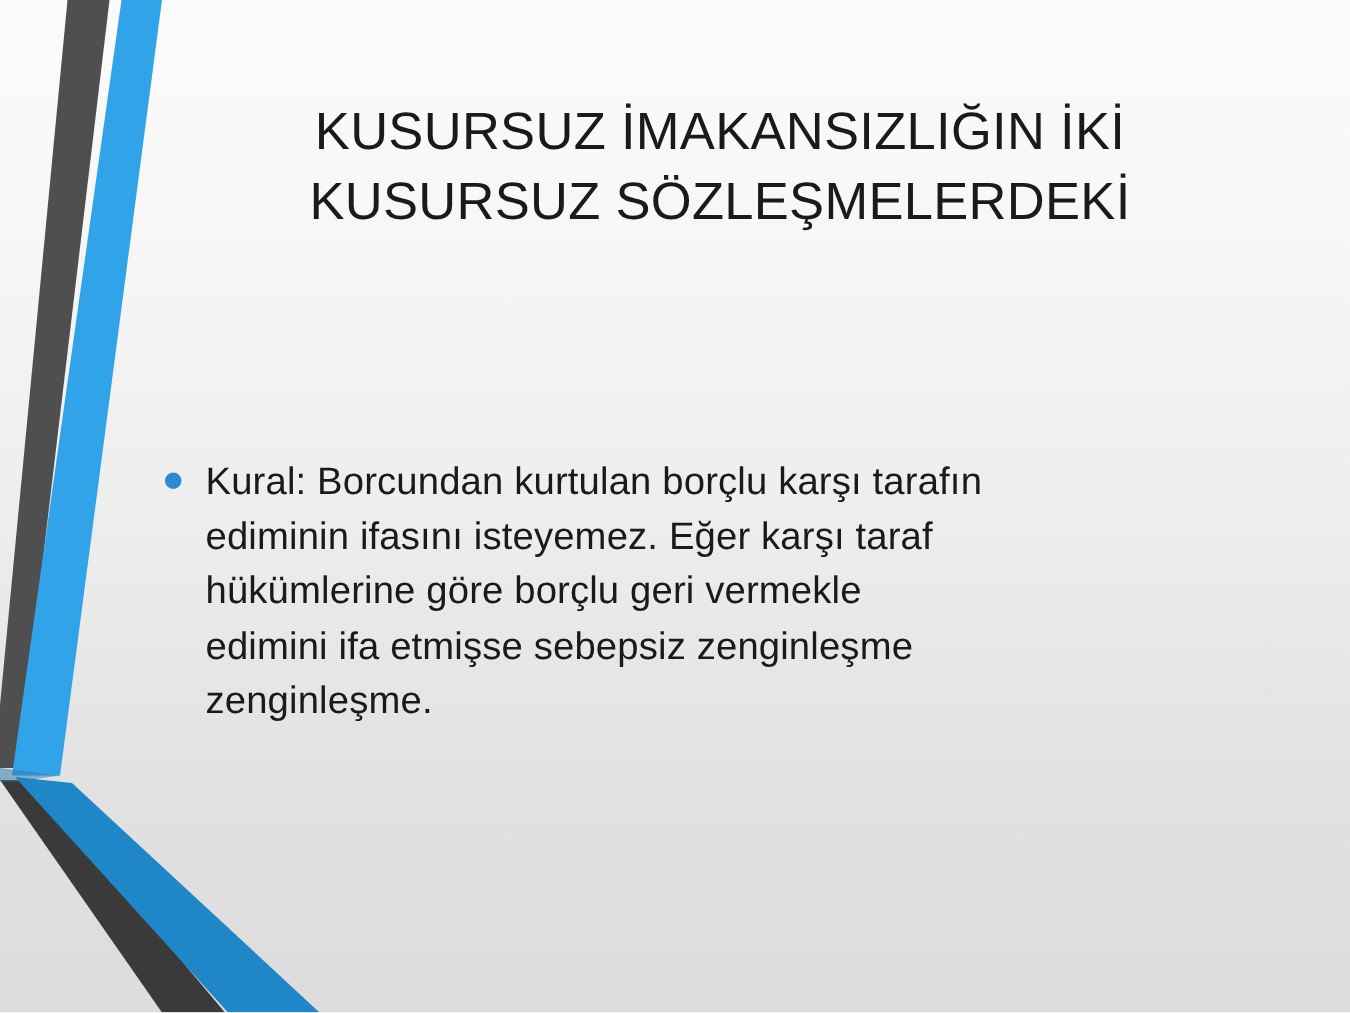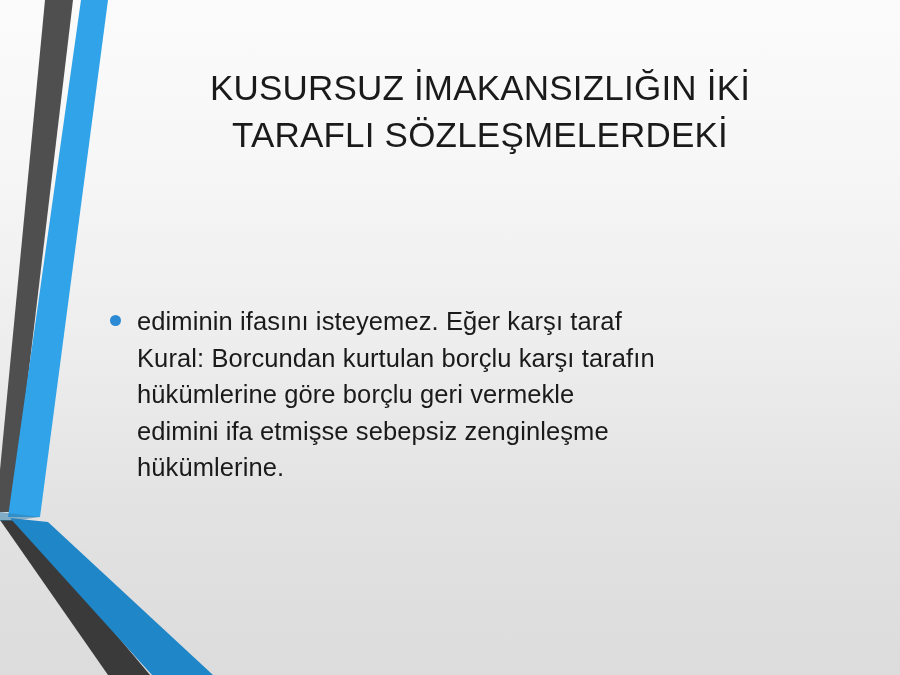--- a/index.html
+++ b/index.html
@@ -89,27 +89,27 @@
 
     <polygon points="0,520 20,520 150,675 108,675" fill="#3a3a3a"></polygon>
 
     <polygon points="10,518 48,522 213,675 152,675" fill="#1f86c8"></polygon>
 
     <polygon points="0,512 40,517 12,521 0,521" fill="#2f7fae" opacity="0.55"></polygon>
   </svg>
 
   <div id="title-block">
     <div class="title-line">KUSURSUZ İMAKANSIZLIĞIN İKİ</div>
-    <div class="title-line">TARAFLI SÖZLEŞMELERDEKİ</div>
+    <div class="title-line">KUSURSUZ SÖZLEŞMELERDEKİ</div>
   </div>
 
   <div id="body-block">
     <div class="bullet-row">
       <span class="bullet-dot"></span>
+      <div class="body-line">Kural: Borcundan kurtulan borçlu karşı tarafın</div>
       <div class="body-line">ediminin ifasını isteyemez. Eğer karşı taraf</div>
-      <div class="body-line">Kural: Borcundan kurtulan borçlu karşı tarafın</div>
       <div class="body-line">hükümlerine göre borçlu geri vermekle</div>
       <div class="body-line">edimini ifa etmişse sebepsiz zenginleşme</div>
-      <div class="body-line">hükümlerine.</div>
+      <div class="body-line">zenginleşme.</div>
     </div>
   </div>
 
 </div>
 
 </body></html>

